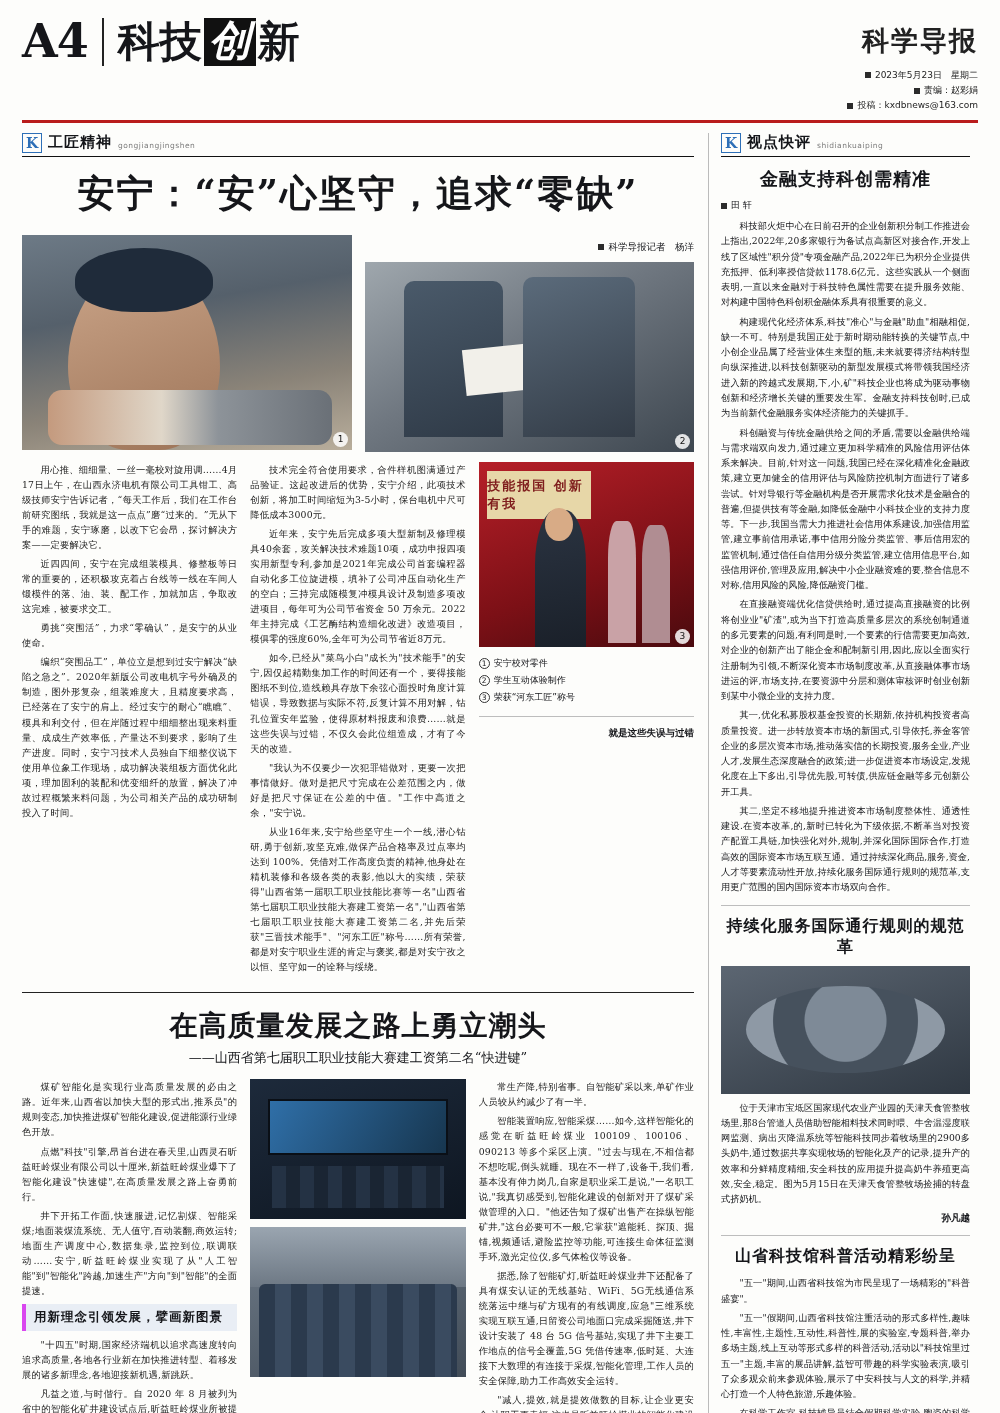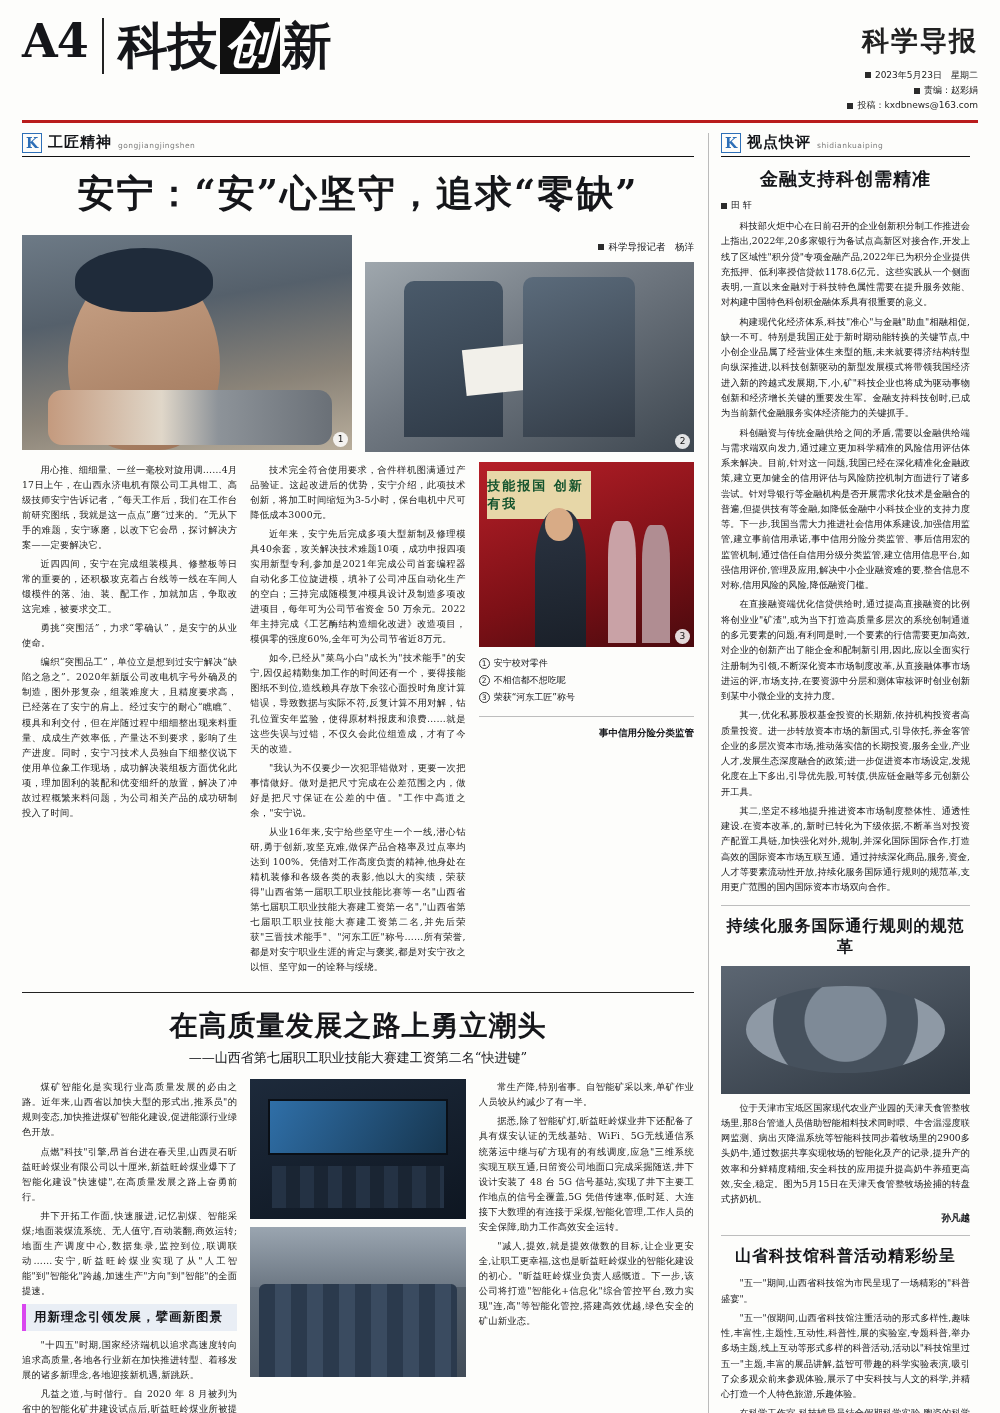--- a/index.html
+++ b/index.html
@@ -11,21 +11,21 @@
     color:#15161a;
     position:relative;
     overflow:hidden;
   }
   .page { width:1000px; height:1413px; padding:18px 22px 10px 22px; position:relative; }
 
   
   .masthead { display:flex; align-items:flex-start; border-bottom:3px solid #b91c1c; padding-bottom:6px; position:relative; }
   .page-num { font-family:"DejaVu Serif","Liberation Serif",serif; font-size:46px; font-weight:700; letter-spacing:-1px; line-height:1; padding-right:14px; }
   .section-logo { display:flex; align-items:center; gap:2px; border-left:2px solid #222; padding-left:14px; }
-  .sec-char { font-family:"DejaVu Serif","Liberation Serif",serif; font-size:50px; font-weight:700; line-height:1;text-align:right; }
+  .sec-char { font-family:"DejaVu Serif","Liberation Serif",serif; font-size:42px; font-weight:700; line-height:1;text-align:right; }
   .sec-char.boxed { background:#111; color:#fff; padding:2px 5px 4px 5px; font-style:italic; }
   .masthead-right { margin-left:auto; text-align:right; font-size:9px; line-height:1.7; color:#222; }
   .paper-name { font-family:"DejaVu Serif","Liberation Serif",serif; font-size:27px; font-weight:700; letter-spacing:2px; margin-bottom:4px; }
   .meta-line { white-space:nowrap; }
   .meta-line .sq { display:inline-block; width:6px; height:6px; background:#2b2b2b; margin-right:4px; vertical-align:middle; }
 
   
   .cols { display:flex; gap:14px; margin-top:10px; }
   .col-left { width:672px; }
   .col-right { width:262px; border-left:1px solid #bbb; padding-left:12px; }
@@ -54,21 +54,21 @@
   .ph1::after{content:"";position:absolute;left:16%;top:6%;width:42%;height:30%;border-radius:50% 50% 42% 42%;background:#1f2b3a;}
   .ph1 .hand{position:absolute;left:8%;bottom:2%;width:86%;height:26%;background:linear-gradient(90deg,#c49a7e,#e0d7c9 40%,#8d9399 60%,#6a7077);border-radius:14px;}
   .ph1 .logo{position:absolute;left:31%;top:11%;width:9%;height:9%;background:#c6132a;border-radius:2px;}
 
   .ph2 { flex:1; height:155px; background:linear-gradient(150deg,#9fa7ad,#6f7780 45%,#3e4750); }
   .ph2::before{content:"";position:absolute;left:12%;top:10%;width:30%;height:82%;background:linear-gradient(160deg,#4a5a6a,#2f3a47);border-radius:10px 10px 0 0;}
   .ph2::after{content:"";position:absolute;left:48%;top:8%;width:34%;height:84%;background:linear-gradient(160deg,#5b6b7b,#333c47);border-radius:10px 10px 0 0;}
   .ph2 .paper{position:absolute;left:30%;top:44%;width:30%;height:24%;background:#f2f0ea;transform:rotate(-6deg);}
 
   .ph3 { width:100%; height:185px; background:linear-gradient(160deg,#b61f28,#7c1016 60%,#4a0a0e); }
-  .ph3 .banner{position:absolute;left:4%;top:5%;width:48%;height:26%;background:#e7d7a8;color:#14532d;font-family:"DejaVu Serif",serif;font-weight:700;font-size:13px;display:flex;align-items:center;justify-content:center;letter-spacing:2px;}
+  .ph3 .banner{position:absolute;left:4%;top:5%;width:48%;height:26%;background:#e7d7a8;color:#7f1d1d;font-family:"DejaVu Serif",serif;font-weight:700;font-size:13px;display:flex;align-items:center;justify-content:center;letter-spacing:2px;}
   .ph3 .person{position:absolute;left:26%;top:26%;width:24%;height:74%;background:linear-gradient(170deg,#2b3442,#1a2029);border-radius:40% 40% 0 0;}
   .ph3 .head{position:absolute;left:31%;top:25%;width:13%;height:18%;background:#d8ab86;border-radius:50%;}
   .ph3 .g1{position:absolute;left:60%;top:32%;width:13%;height:66%;background:#c9a2a6;border-radius:30% 30% 0 0;}
   .ph3 .g2{position:absolute;left:76%;top:34%;width:13%;height:64%;background:#b08d92;border-radius:30% 30% 0 0;}
 
   .cap-list { font-size:9px; line-height:1.9; margin-top:8px; }
   .cap-list .num { display:inline-block; width:11px; height:11px; border:1px solid #333; border-radius:50%; font-size:7.5px; text-align:center; line-height:10px; margin-right:4px; }
   .credit { font-size:9.5px; text-align:right; margin-top:8px; font-weight:600; }
 
   
@@ -172,25 +172,25 @@
           <div class="photo ph3">
             <div class="banner">技能报国 创新有我</div>
             <div class="person"></div>
             <div class="head"></div>
             <div class="g1"></div>
             <div class="g2"></div>
             <div class="cap">3</div>
           </div>
           <div class="cap-list">
             <div><span class="num">1</span><span>安宁校对零件</span></div>
-            <div><span class="num">2</span><span>不相信都不想吃呢</span></div>
+            <div><span class="num">2</span><span>学生互动体验制作</span></div>
             <div><span class="num">3</span><span>荣获“河东工匠”称号</span></div>
           </div>
           <hr class="rule-thin">
-          <div class="credit">事中信用分险分类监管</div>
+          <div class="credit">就是这些失误与过错</div>
         </div>
       </div>
 
       <hr class="rule">
 
       <div class="headline-2">在高质量发展之路上勇立潮头</div>
       <div class="subhead-2">——山西省第七届职工职业技能大赛建工资第二名“快进键”</div>
 
       <div class="f2">
         <div class="c">
@@ -209,20 +209,21 @@
           </div>
           <div style="height:8px;"></div>
           <div class="photo ph6">
             <div class="wall"></div>
             <div class="crowd"></div>
           </div>
 
         </div>
         <div class="c">
           <p class="tx">常生产降,特别省事。自智能矿采以来,单矿作业人员较从约减少了有一半。</p>
+          <p class="tx">智能装置响应,智能采煤……如今,这样智能化的感觉在昕益旺岭煤业 100109、100106、090213 等多个采区上演。"过去与现在,不相信都不想吃呢,倒头就睡。现在不一样了,设备干,我们看,基本没有伸力岗几,自家是职业采工是说,"一名职工说,"我真切感受到,智能化建设的创新对开了煤矿采做管理的入口。"他还告知了煤矿出售产在操纵智能矿井,"这台必要可不一般,它掌获"遮能耗、探顶、掘锚,视频通话,避险监控等功能,可连接生命体征监测手环,激光定位仪,多气体检仪等设备。</p>
           <p class="tx">据悉,除了智能矿灯,昕益旺岭煤业井下还配备了具有煤安认证的无线基站、WiFi、5G无线通信系统落运中继与矿方现有的有线调度,应急"三维系统实现互联互通,日留资公司地面口完成采掘随送,井下设计安装了 48 台 5G 信号基站,实现了井下主要工作地点的信号全覆盖,5G 凭借传速率,低时延、大连接下大数理的有连接于采煤,智能化管理,工作人员的安全保障,助力工作高效安全运转。</p>
           <p class="tx">"减人,提效,就是提效做数的目标,让企业更安全,让职工更幸福,这也是昕益旺岭煤业的智能化建设的初心。"昕益旺岭煤业负责人感慨道。下一步,该公司将打造"智能化+信息化"综合管控平台,致力实现"连,高"等智能化管控,搭建高效优越,绿色安全的矿山新业态。</p>
 
         </div>
       </div>
     </div>
 
     <div class="col-right">
 
       <div class="tag">

